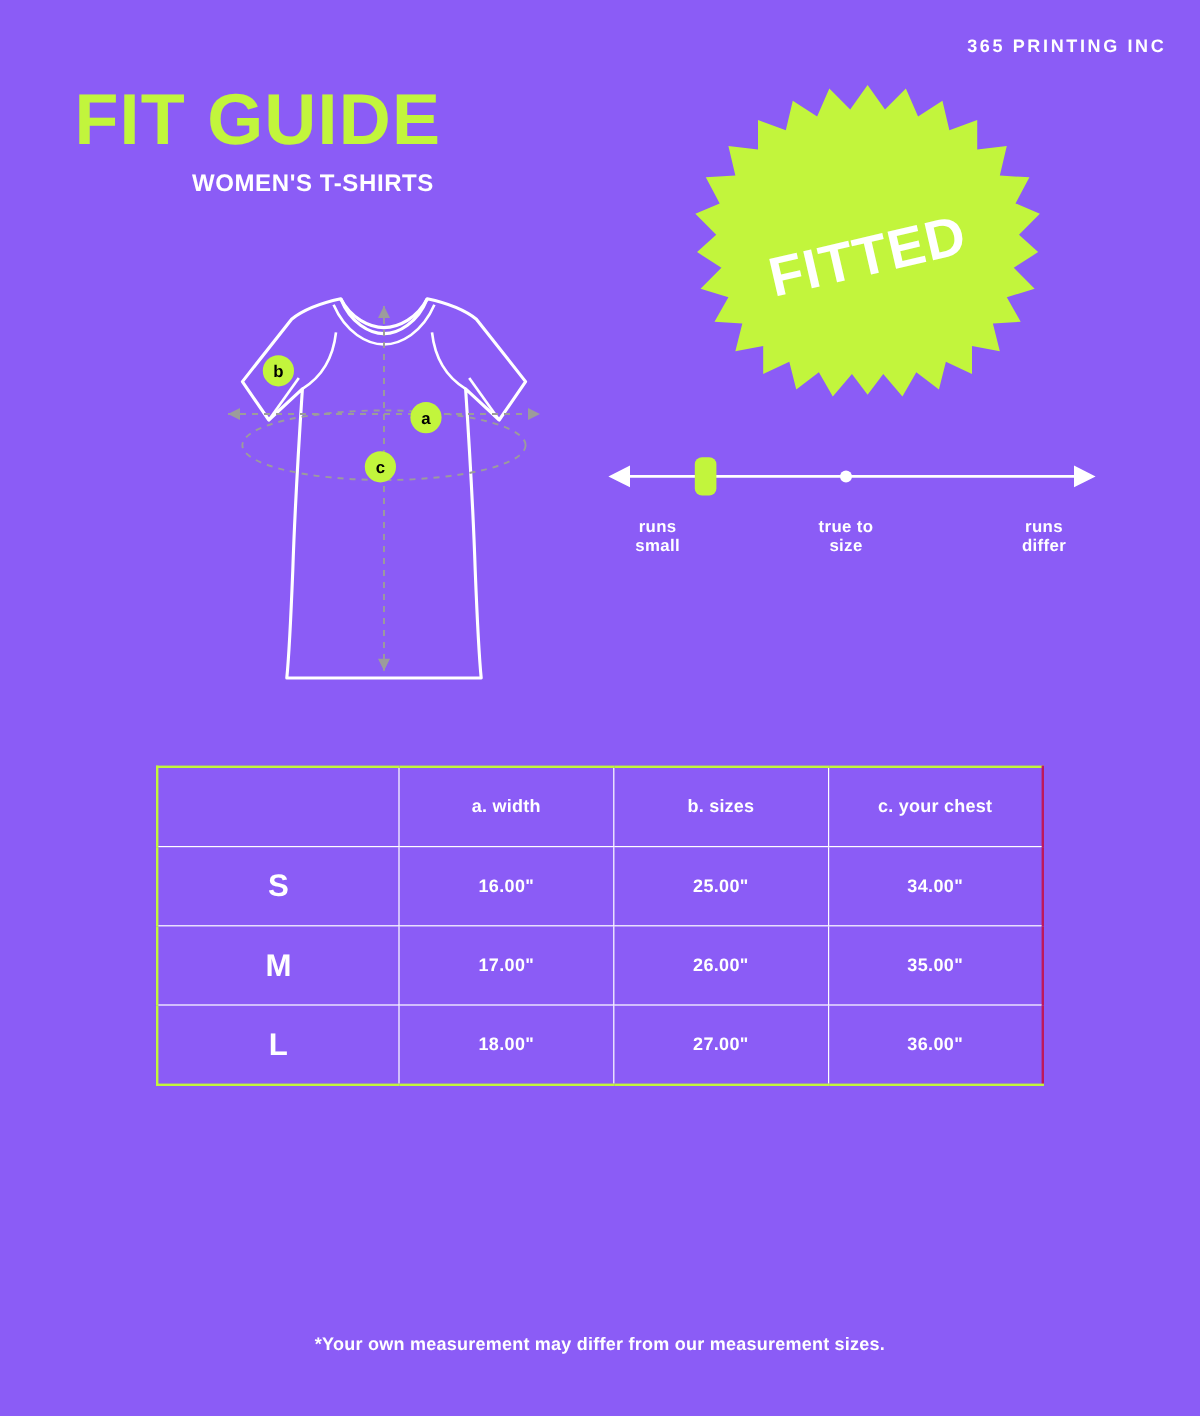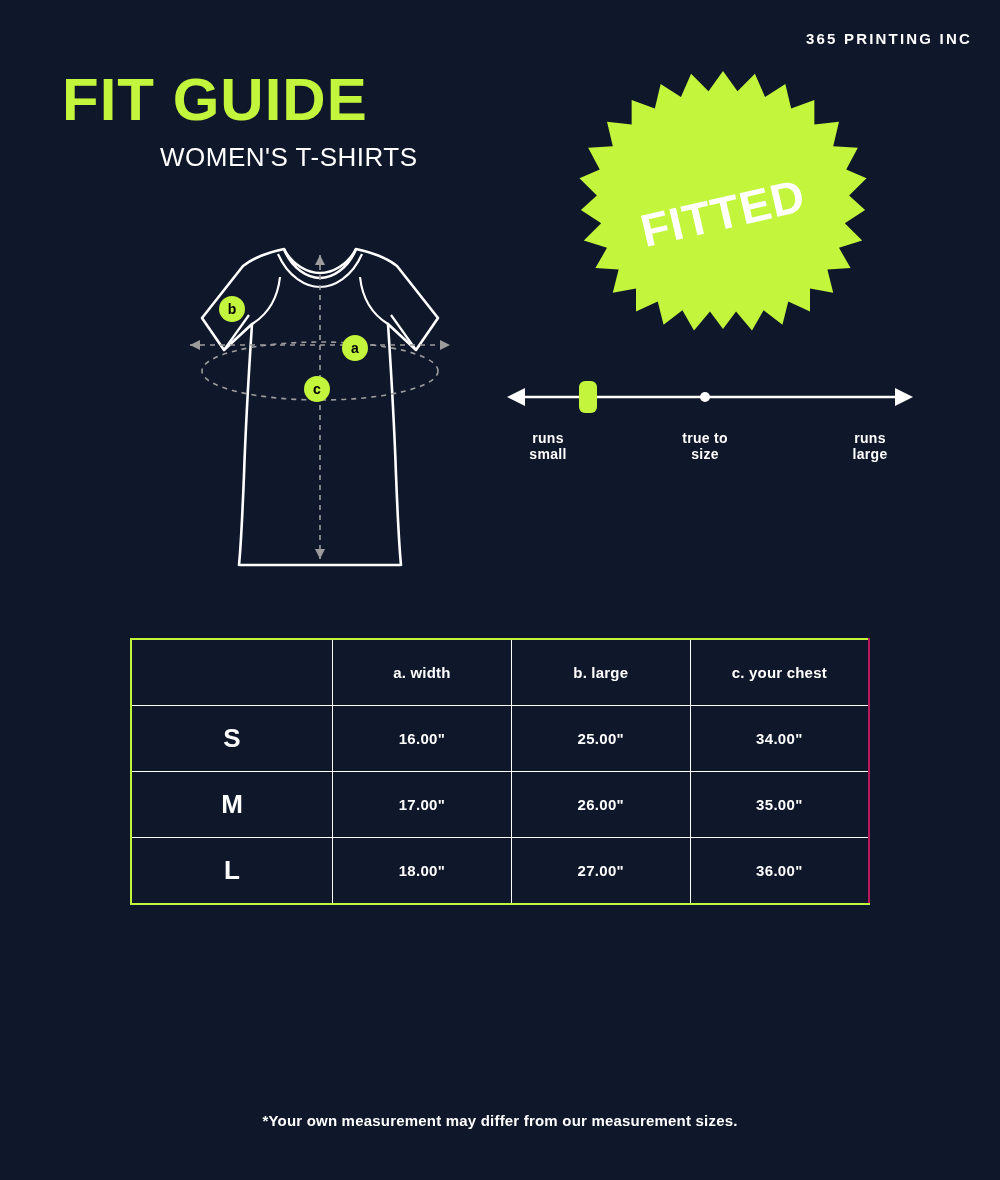--- a/index.html
+++ b/index.html
@@ -11,21 +11,21 @@
     width: 1000px;
     height: 1180px;
     position: relative;
     overflow: hidden;
     font-family: "Liberation Sans", sans-serif;
     color: #ffffff;
   }
   .page {
     position: absolute;
     inset: 0;
-    background: #0f172a;
+    background: #8b5cf6;
   }
 
   
   .brand {
     position: absolute;
     top: 30px;
     right: 28px;
     font-size: 15px;
     font-weight: bold;
     letter-spacing: 2.2px;
@@ -40,22 +40,22 @@
     font-size: 60px;
     font-weight: bold;
     letter-spacing: 1px;
     color: #c2f53c;
     line-height: 1;
   }
   .subtitle {
     position: absolute;
     left: 160px;
     top: 142px;
-    font-size: 26px;
-    font-weight: normal;
+    font-size: 20px;
+    font-weight: bold;
     letter-spacing: 0.5px;
     color: #ffffff;
   }
 
   
   .shirt-wrap {
     position: absolute;
     left: 120px;
     top: 225px;
     width: 360px;
@@ -255,30 +255,30 @@
     <div class="scale-lbl lbl-small">
       <span>runs</span><br>
       <span>small</span>
     </div>
     <div class="scale-lbl lbl-true">
       <span>true to</span><br>
       <span>size</span>
     </div>
     <div class="scale-lbl lbl-large">
       <span>runs</span><br>
-      <span>large</span>
+      <span>differ</span>
     </div>
   </div>
 
   <table class="table">
     <tbody>
       <tr>
         <td class="hdr blank-hdr"></td>
         <td class="hdr">a. width</td>
-        <td class="hdr">b. large</td>
+        <td class="hdr">b. sizes</td>
         <td class="hdr">c. your chest</td>
       </tr>
       <tr>
         <td class="size-cell">S</td>
         <td class="val-cell">16.00"</td>
         <td class="val-cell">25.00"</td>
         <td class="val-cell">34.00"</td>
       </tr>
       <tr>
         <td class="size-cell">M</td>

